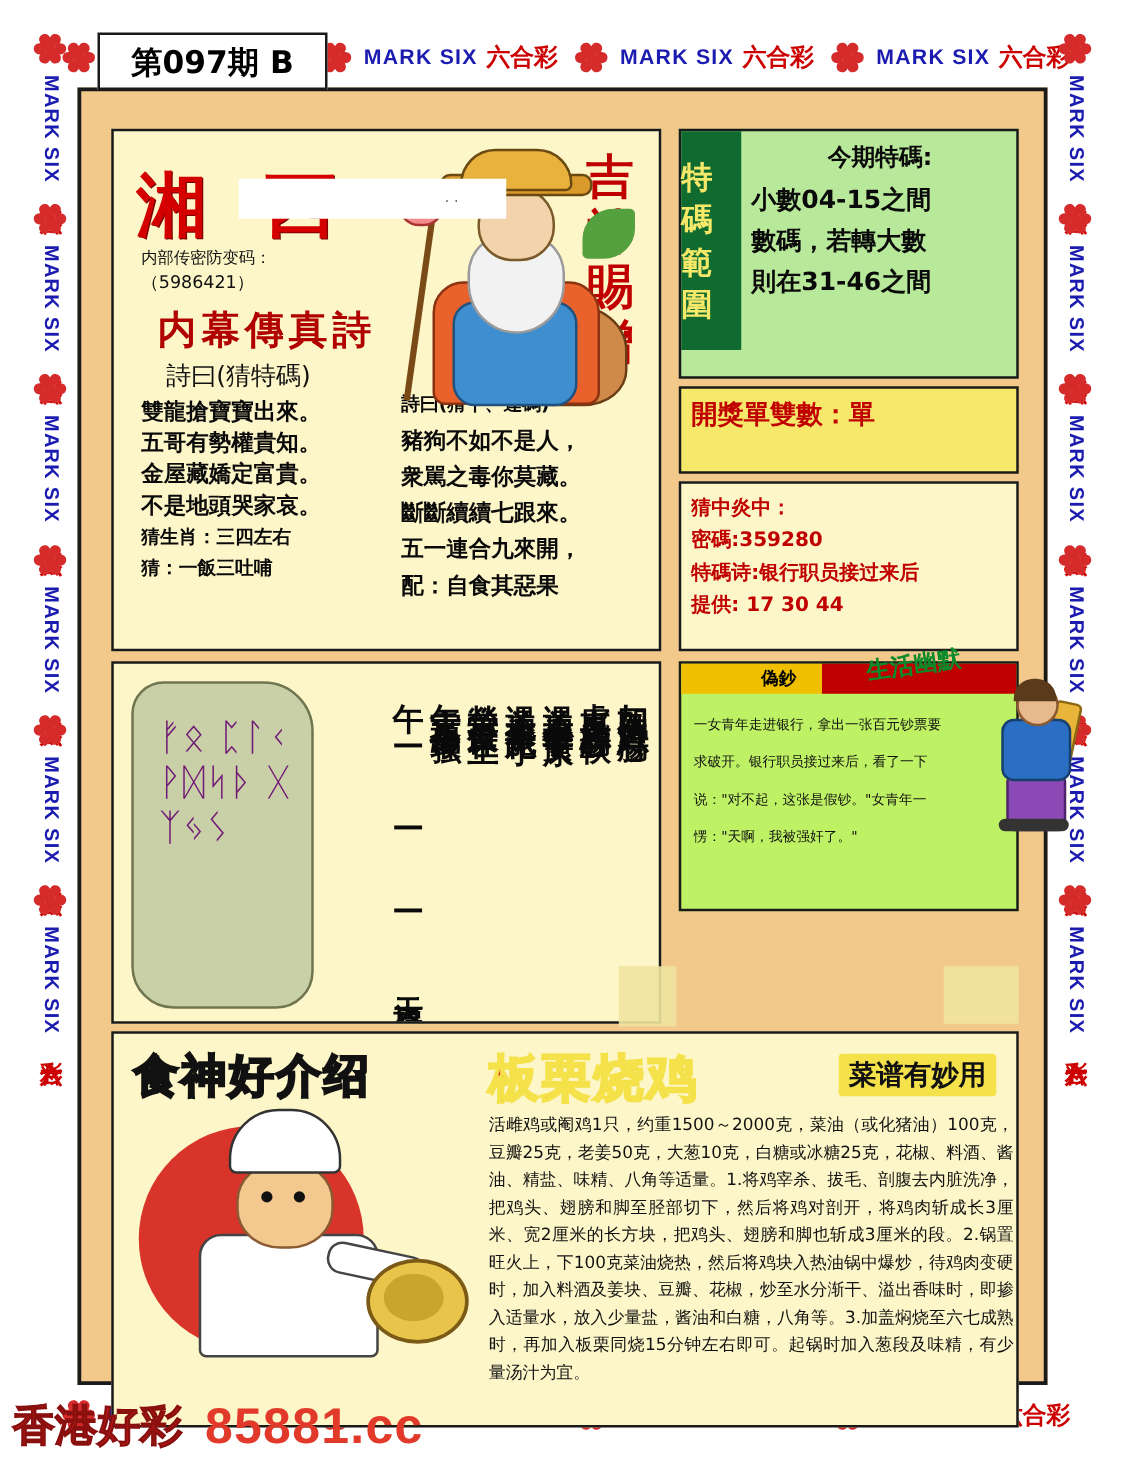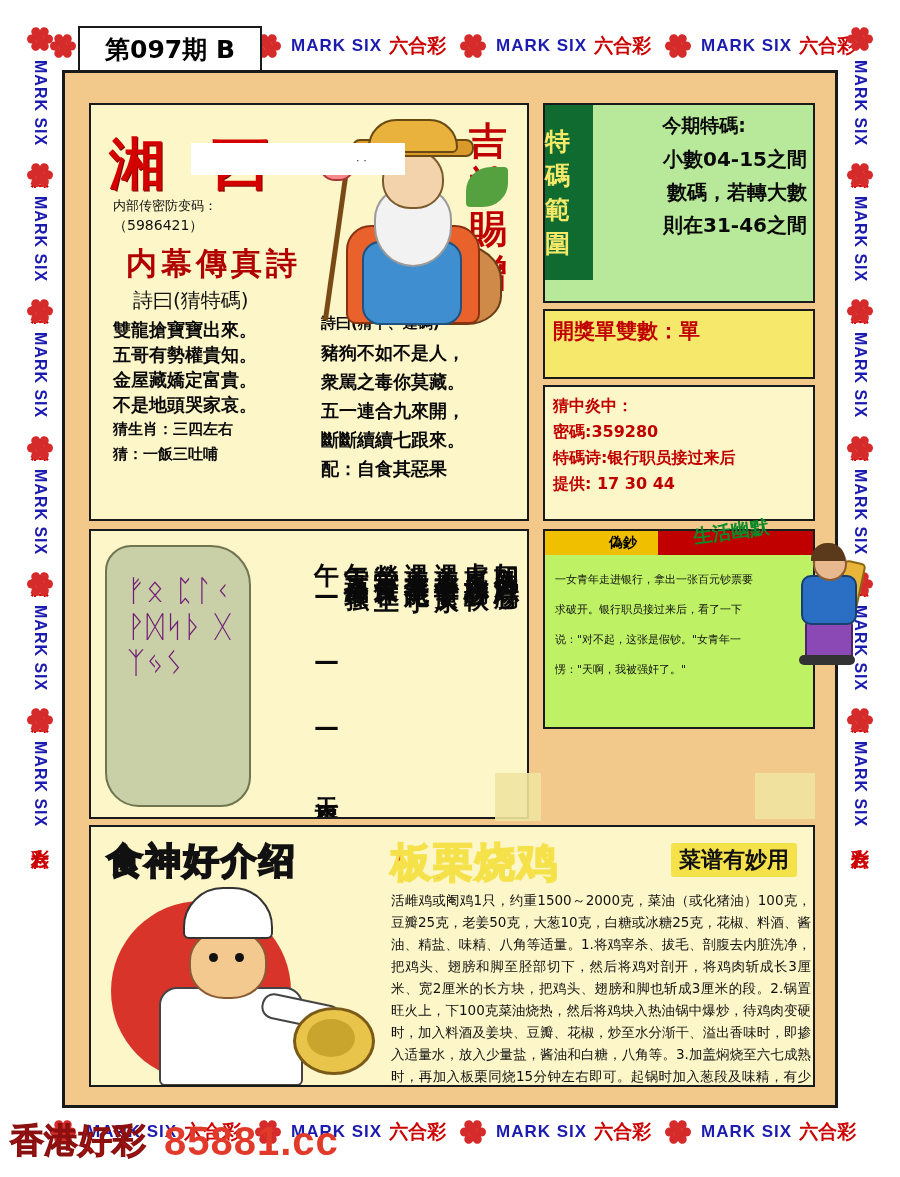--- a/index.html
+++ b/index.html
@@ -323,21 +323,21 @@
     color: #0a0a0a;
     text-align: center;
     margin-bottom: 4px;
   }
   .sp-line {
     font-family: "DejaVu Sans", serif;
     font-size: 20px;
     font-weight: bold;
     color: #0a0a0a;
     line-height: 33px;
-    text-align: right;
+    text-align: left;
   }
 
   
   .p-bigsmall {
     left: 478px; top: 236px;
     width: 272px; height: 70px;
     background: #f6e86a;
     border: 2px solid #1a1a1a;
     padding: 5px 8px;
   }
@@ -468,21 +468,21 @@
     width: 200px;
     font-family: "DejaVu Sans", sans-serif;
     font-size: 11px;
     line-height: 30px;
     color: #111;
   }
 
   
   .p-recipe {
     left: 24px; top: 752px;
-    width: 726px; height: 262px;
+    width: 726px; height: 317px;
     background: #fdf6c8;
     border: 2px solid #1a1a1a;
     overflow: hidden;
   }
   .rec-title1 {
     position: absolute;
     left: 16px; top: 10px;
     font-family: "DejaVu Sans", serif;
     font-size: 36px;
     font-weight: bold;
@@ -764,22 +764,22 @@
         <div>金屋藏嬌定富貴。</div>
         <div>不是地頭哭家哀。</div>
         <div class="tail">猜生肖：三四左右</div>
         <div class="tail">猜：一飯三吐哺</div>
       </div>
 
       <div class="poem-right">
         <div class="hdr">詩曰(猜平、連碼)</div>
         <div>豬狗不如不是人，</div>
         <div>衆駡之毒你莫藏。</div>
+        <div>斷斷續續七跟來。</div>
         <div>五一連合九來開，</div>
-        <div>斷斷續續七跟來。</div>
         <div>配：自食其惡果</div>
       </div>
 
       <div class="jishen">吉神賜贈</div>
 
       <div class="god-art">
         <div class="god-staff"></div>
         <div class="god-peach"></div>
         <div class="god-leaf"></div>
         <div class="god-deer">

